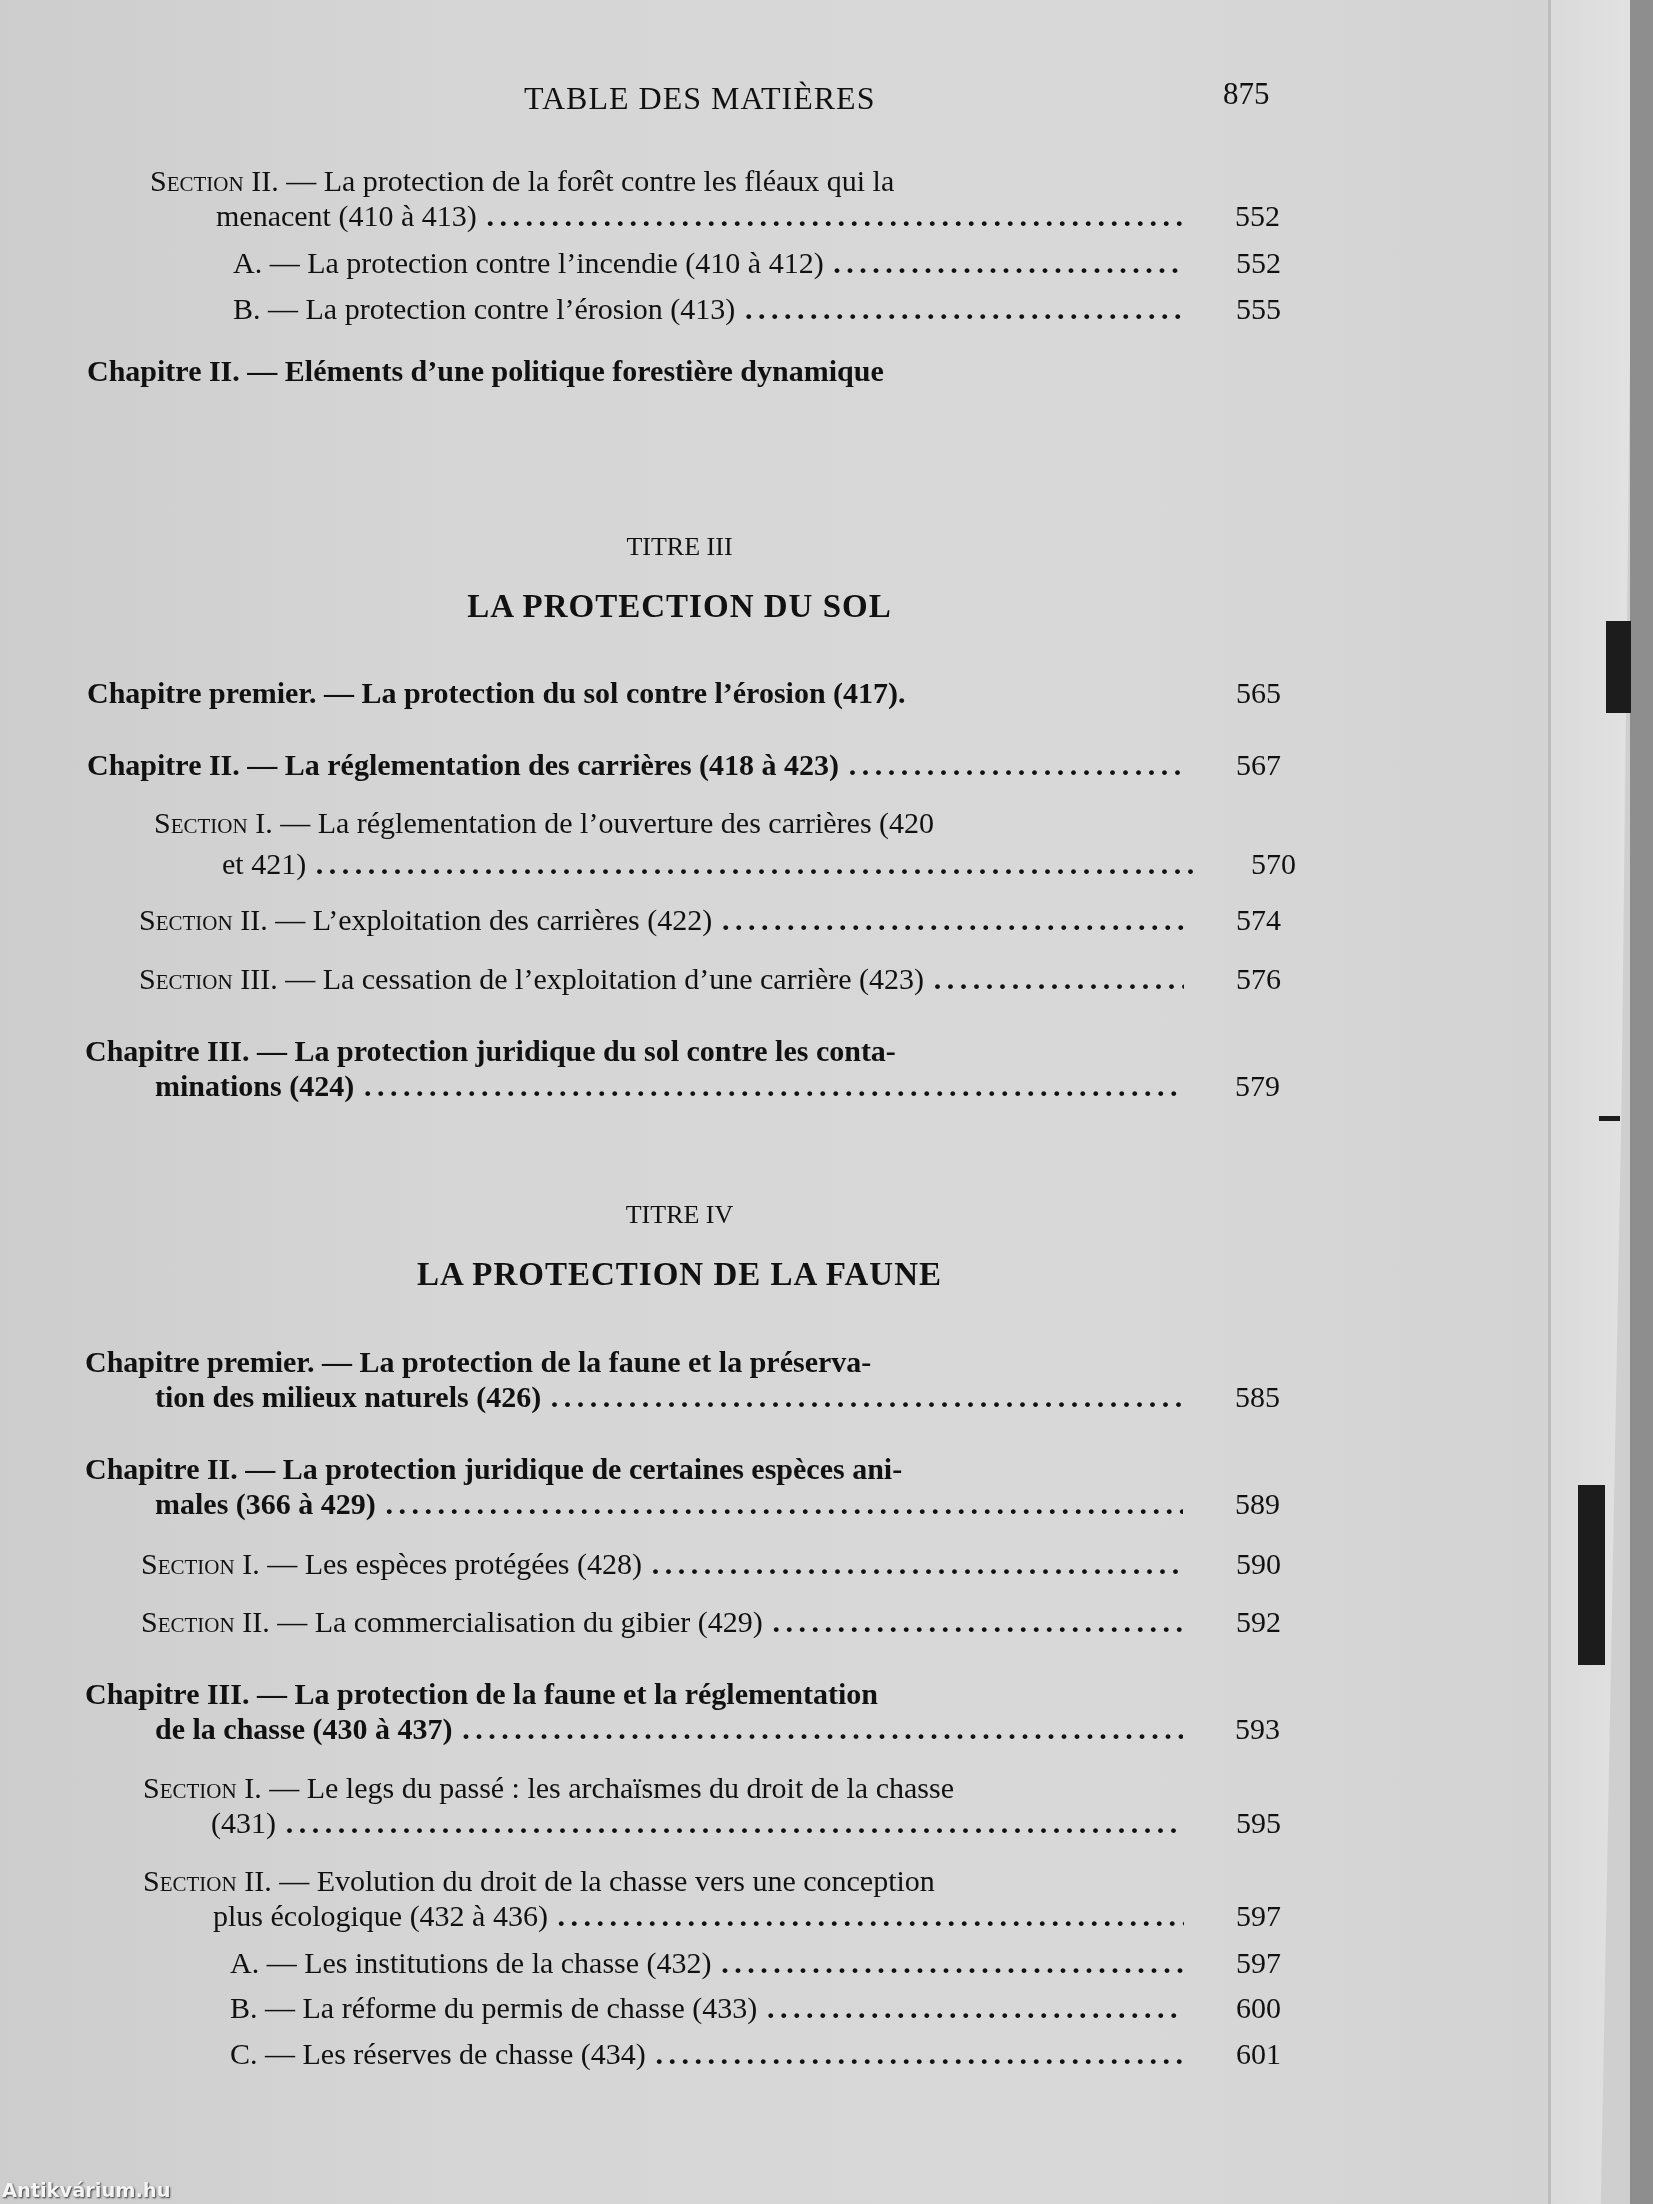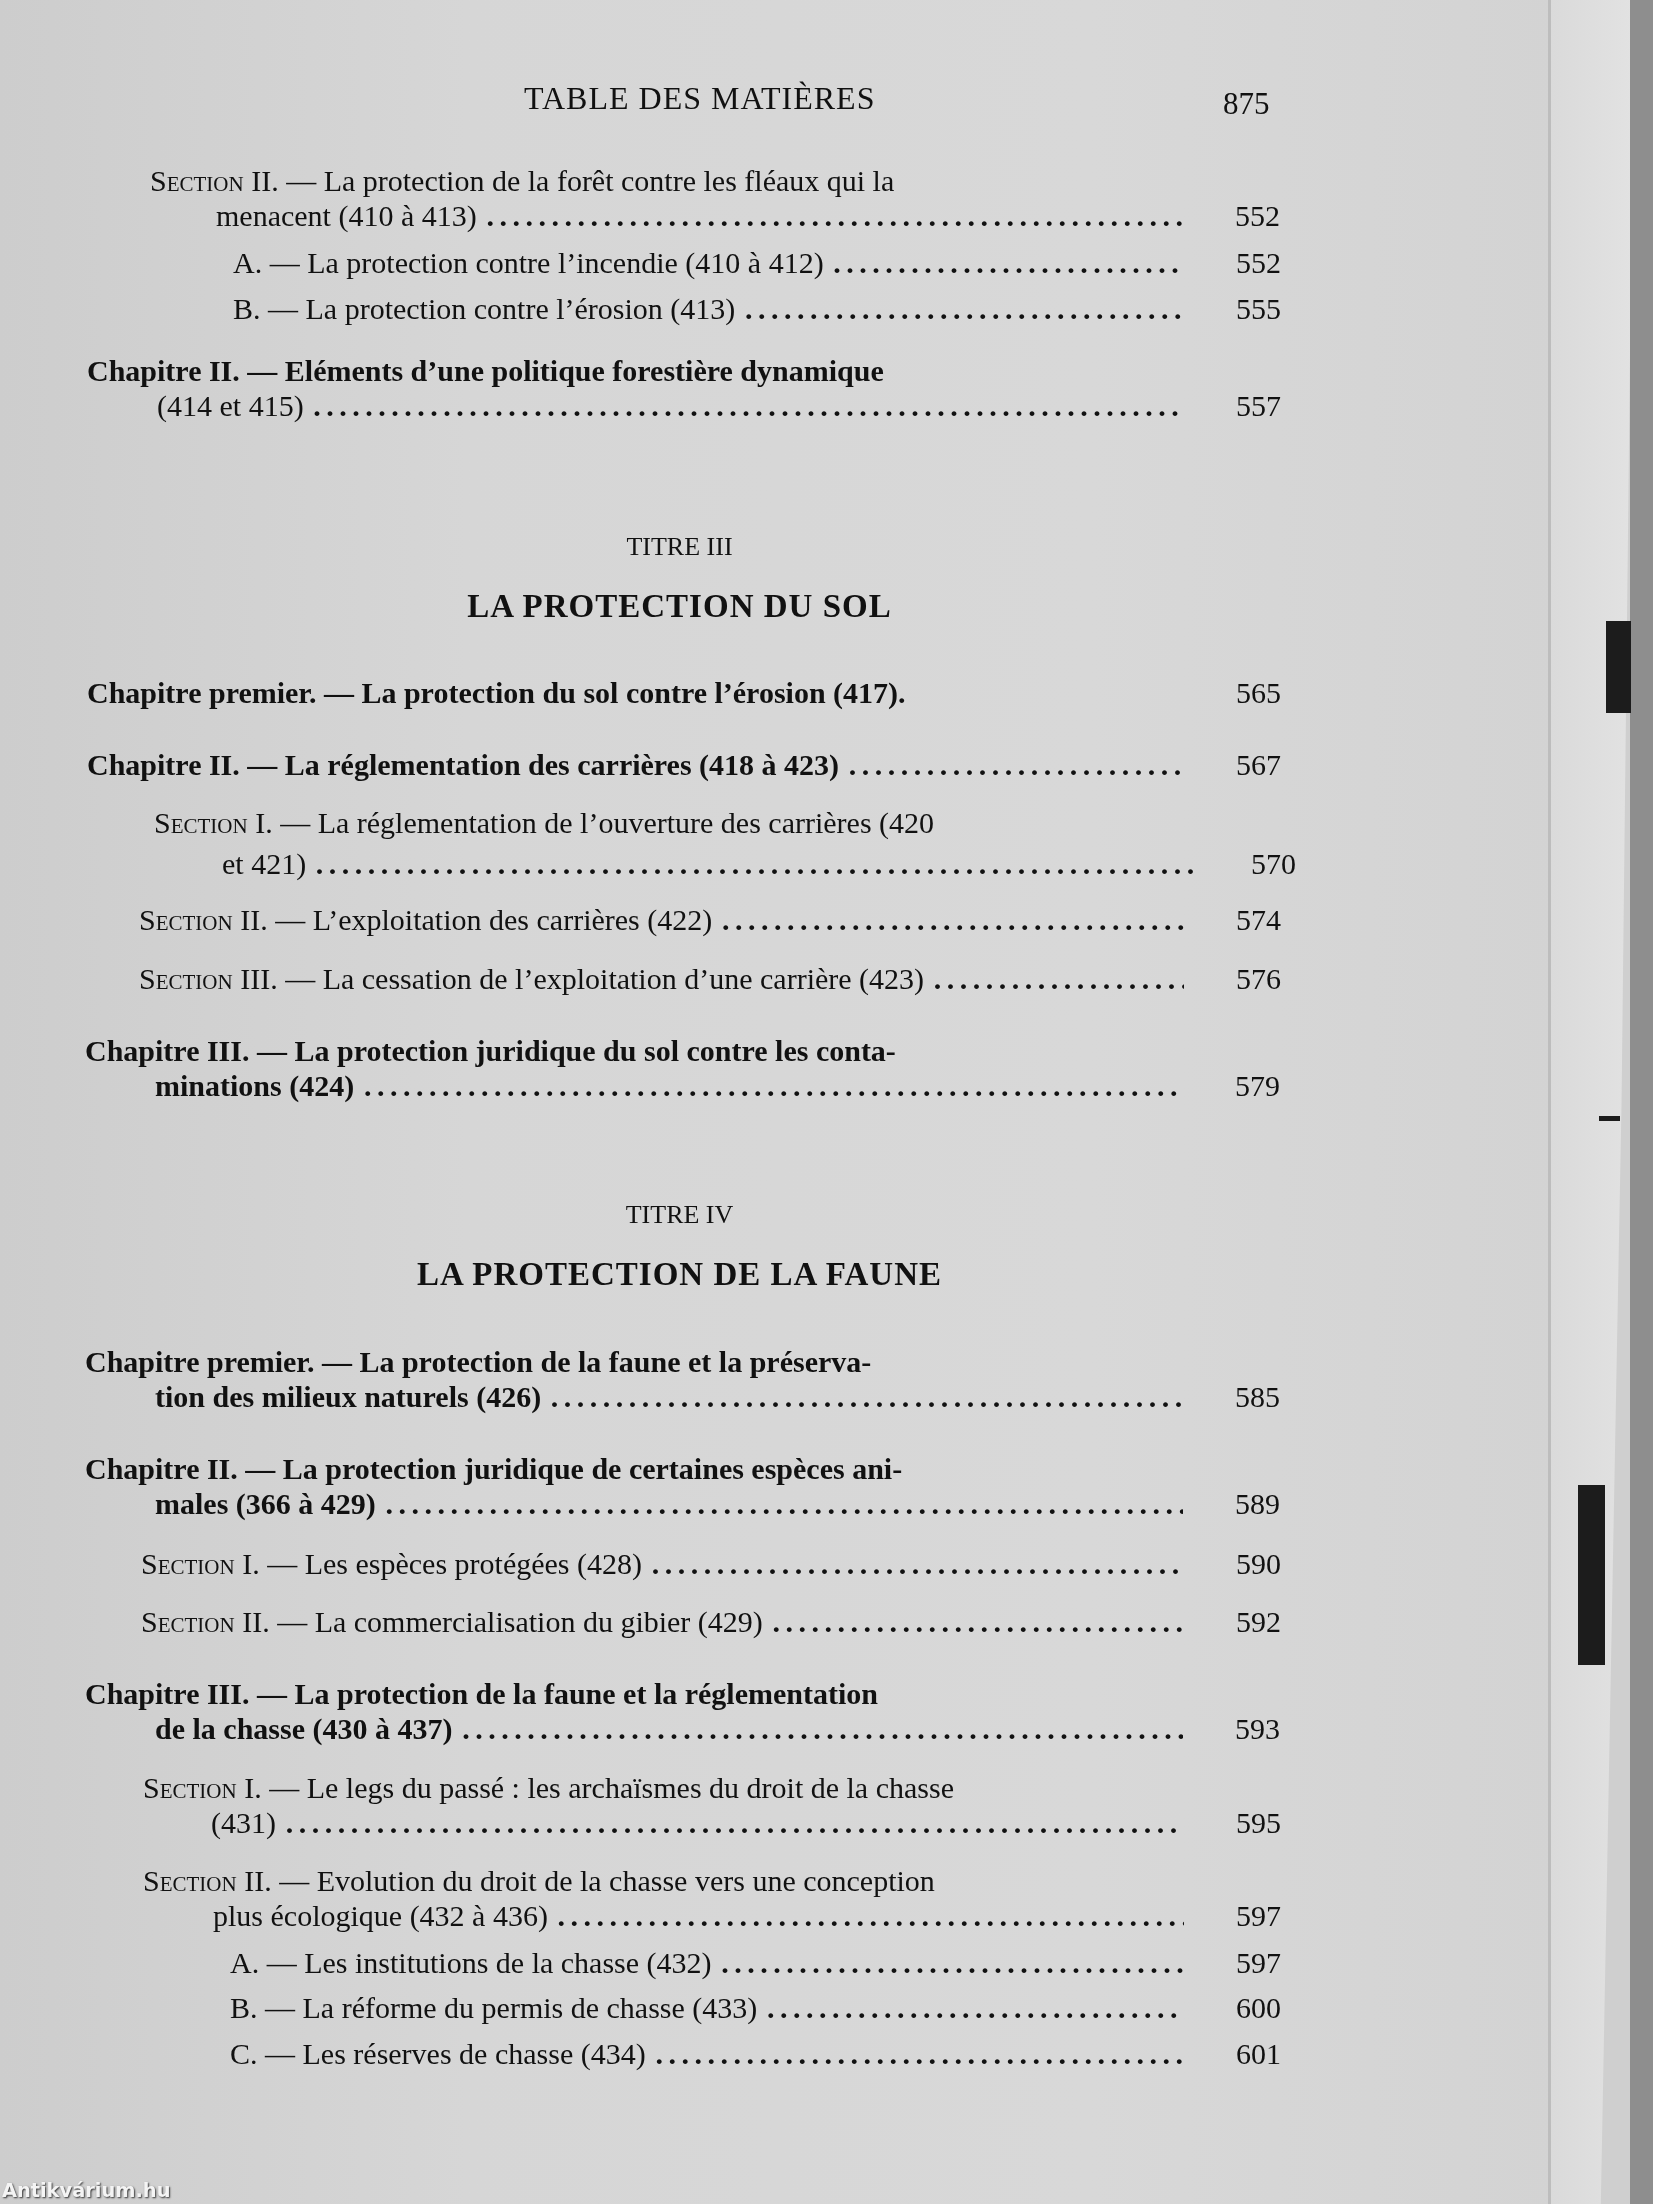--- a/index.html
+++ b/index.html
@@ -32,21 +32,21 @@
       font-weight: bold; font-size: 19.4px; color: #f4f4f4;
       text-shadow: 1px 1px 1.9px #333;
     }
     .header {
       position: absolute; top: 76px; left: 0; width: 1556px; height: 39px;
     }
     .running-title {
       position: absolute; left: 524px; top: 3.9px; font-size: 32px; letter-spacing: 1px;
     }
     .page-number {
-      position: absolute; left: 1223px; top: 0; font-size: 31px; margin-top: 10px;
+      position: absolute; left: 1223px; top: 0; font-size: 31px;
     }
     .entry {
       position: absolute; font-size: 30px; line-height: 35px;
       width: 1213px;
     }
     .entry.bold { font-weight: bold; }
     .line { display: flex; align-items: baseline; white-space: nowrap; }
     .line .text { white-space: nowrap; }
     .line .leader {
       flex: 1; overflow: hidden; white-space: nowrap; margin: 0 9.7px;
@@ -106,25 +106,20 @@
       <span class="text">B. — La protection contre l’érosion (413)</span>
       <span class="leader"></span>
       <span class="pg">555</span>
     </div>
 </div>
 
 <div class="entry bold" style="left:87px;top:353px;width:1194px;">
   <div class="line">
       <span class="text">Chapitre II. — Eléments d’une politique forestière dynamique</span>
     </div>
-  <div class="line" style="padding-left:70px;">
-      <span class="text" style="font-weight:normal;">(414 et 415)</span>
-      <span class="leader"></span>
-      <span class="pg">557</span>
-    </div>
 </div>
 
 <div class="titre" style="top:532px;">TITRE III</div>
 <div class="titre heading" style="top:588px;">LA PROTECTION DU SOL</div>
 
 <div class="entry bold" style="left:87px;top:675px;width:1194px;">
   <div class="line">
       <span class="text">Chapitre premier. — La protection du sol contre l’érosion (417).</span>
       <span style="flex:1"></span>
       <span class="pg">565</span>

